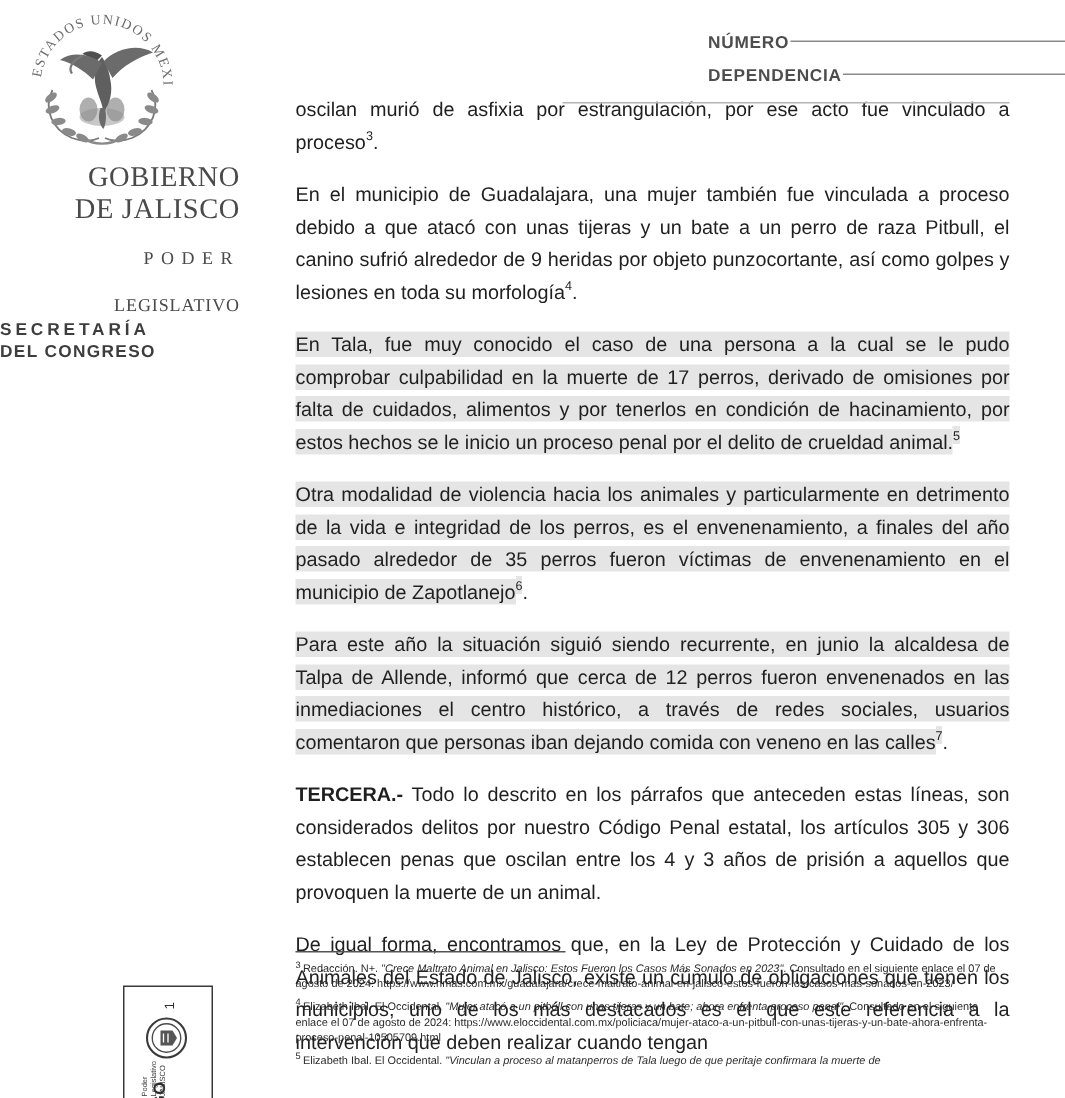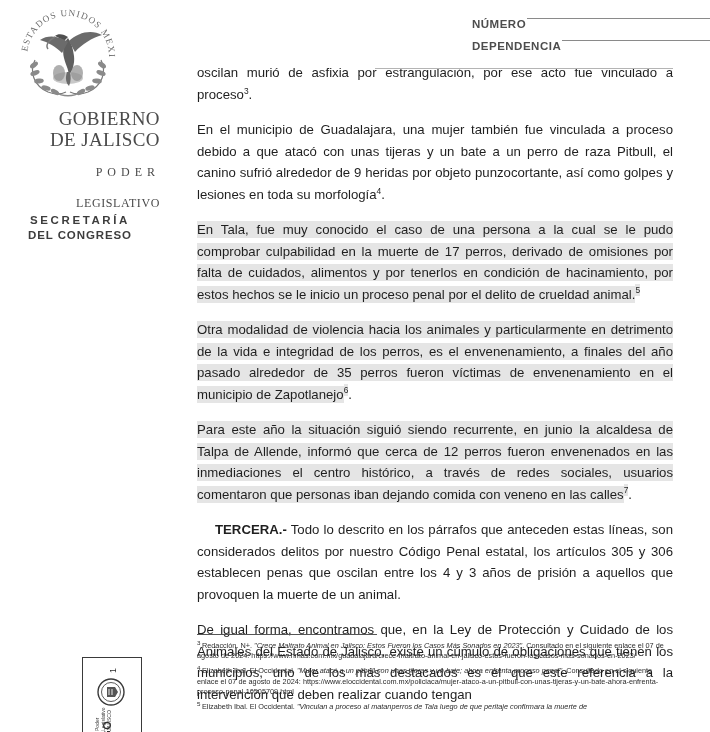--- a/index.html
+++ b/index.html
@@ -65,35 +65,35 @@
   #lh-secretaria {
     position: absolute;
     left: 0;
     top: 213px;
     width: 160px;
     font-family: "Liberation Sans", sans-serif;
     font-weight: bold;
     font-size: 11.5px;
     line-height: 15px;
     color: #3d3d3d;
-    text-align: center;
+    text-align: left;
   }
   #lh-secretaria .sp { letter-spacing: 2.6px; display: block; }
   #lh-secretaria .sub { letter-spacing: 0.9px; display: block; }
 
   
   #header-fields {
     position: absolute;
     left: 472px;
     top: 18px;
     width: 238px;
   }
   .field-row {
     display: flex;
-    align-items: flex-start;
+    align-items: center;
     height: 22px;
   }
   .field-label {
     font-family: "Liberation Sans", sans-serif;
     font-weight: bold;
     font-size: 11.5px;
     letter-spacing: 0.5px;
     color: #4d4d4d;
     white-space: nowrap;
   }
@@ -112,21 +112,21 @@
     width: 476px;
   }
   p.para {
     margin: 0 0 14px 0;
     font-size: 13.2px;
     line-height: 21.5px;
     text-align: justify;
     color: #1f1f1f;
   }
   p.para:last-child { margin-bottom: 0; }
-  .bold { font-weight: bold; margin-left: 18px; }
+  .bold { font-weight: bold; }
   sup {
     font-size: 8.4px;
     vertical-align: super;
     line-height: 0;
   }
   
   .hl {
     background-color: #e5e5e5;
     box-decoration-break: clone;
     -webkit-box-decoration-break: clone;

